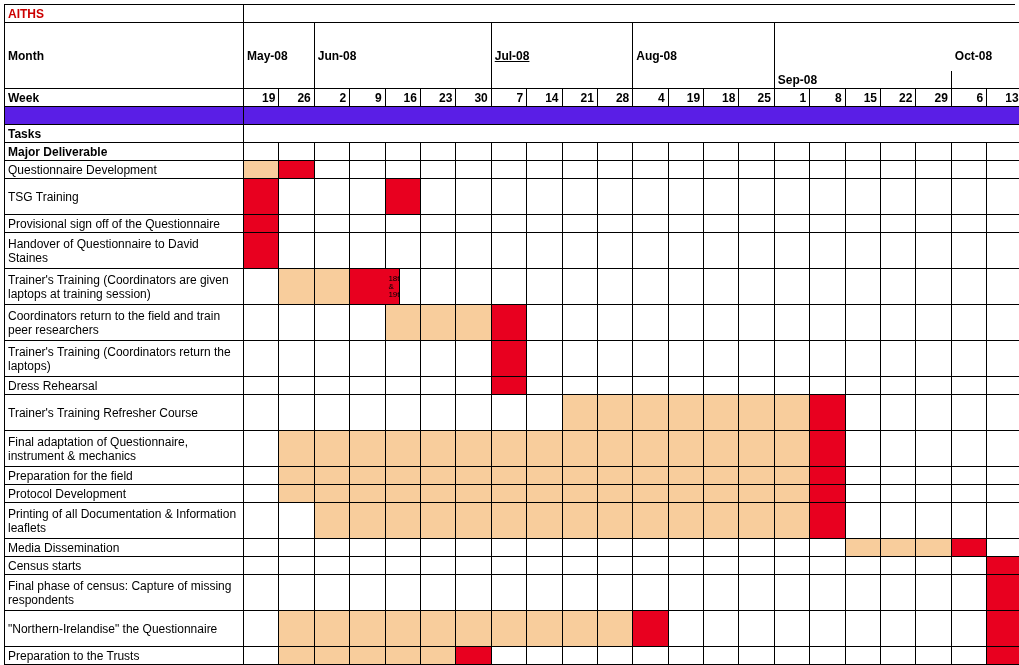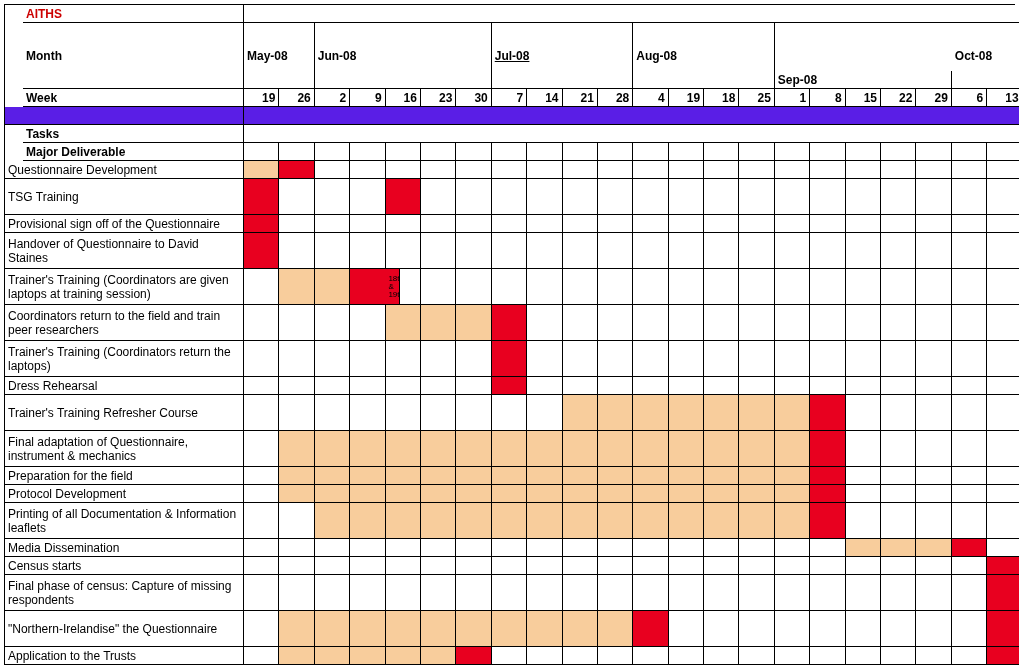--- a/index.html
+++ b/index.html
@@ -19,21 +19,21 @@
   }
   .cell {
     border-right: 1px solid #000;
     border-bottom: 1px solid #000;
     padding: 1px 3px;
     min-height: 18px;
     display: flex;
     align-items: center;
     overflow: hidden;
   }
-  .hdr { font-weight: bold; margin-left: 18px; }
+  .hdr { font-weight: bold; }
   .title { color: #c00; font-weight: bold; }
   .wk { justify-content: flex-end; font-weight: bold; }
   .month-span { font-weight: bold; }
   .purple { background: #5a1ee6; }
   .op { background: #f8cd9c; }
   .del { background: #e8001f; color: #000; }
   .grey { background: #bbb; }
   .tiny { font-size: 8px; color: #000; line-height: 1; flex-direction: column; justify-content: center; align-items: center; padding-left: 46px; }
   .span22 { grid-column: span 22; }
   .task-multi { min-height: 36px; }
@@ -485,21 +485,21 @@
     <div class="cell  task-multi"></div>
     <div class="cell  task-multi"></div>
     <div class="cell  task-multi"></div>
     <div class="cell  task-multi"></div>
     <div class="cell  task-multi"></div>
     <div class="cell  task-multi"></div>
     <div class="cell  task-multi"></div>
     <div class="cell  task-multi"></div>
     <div class="cell  task-multi"></div>
     <div class="cell del task-multi"></div>
-    <div class="cell">Application to the Trusts</div>
+    <div class="cell">Preparation to the Trusts</div>
     <div class="cell"></div>
     <div class="cell op"></div>
     <div class="cell op"></div>
     <div class="cell op"></div>
     <div class="cell op"></div>
     <div class="cell op"></div>
     <div class="cell del"></div>
     <div class="cell"></div>
     <div class="cell"></div>
     <div class="cell"></div>

